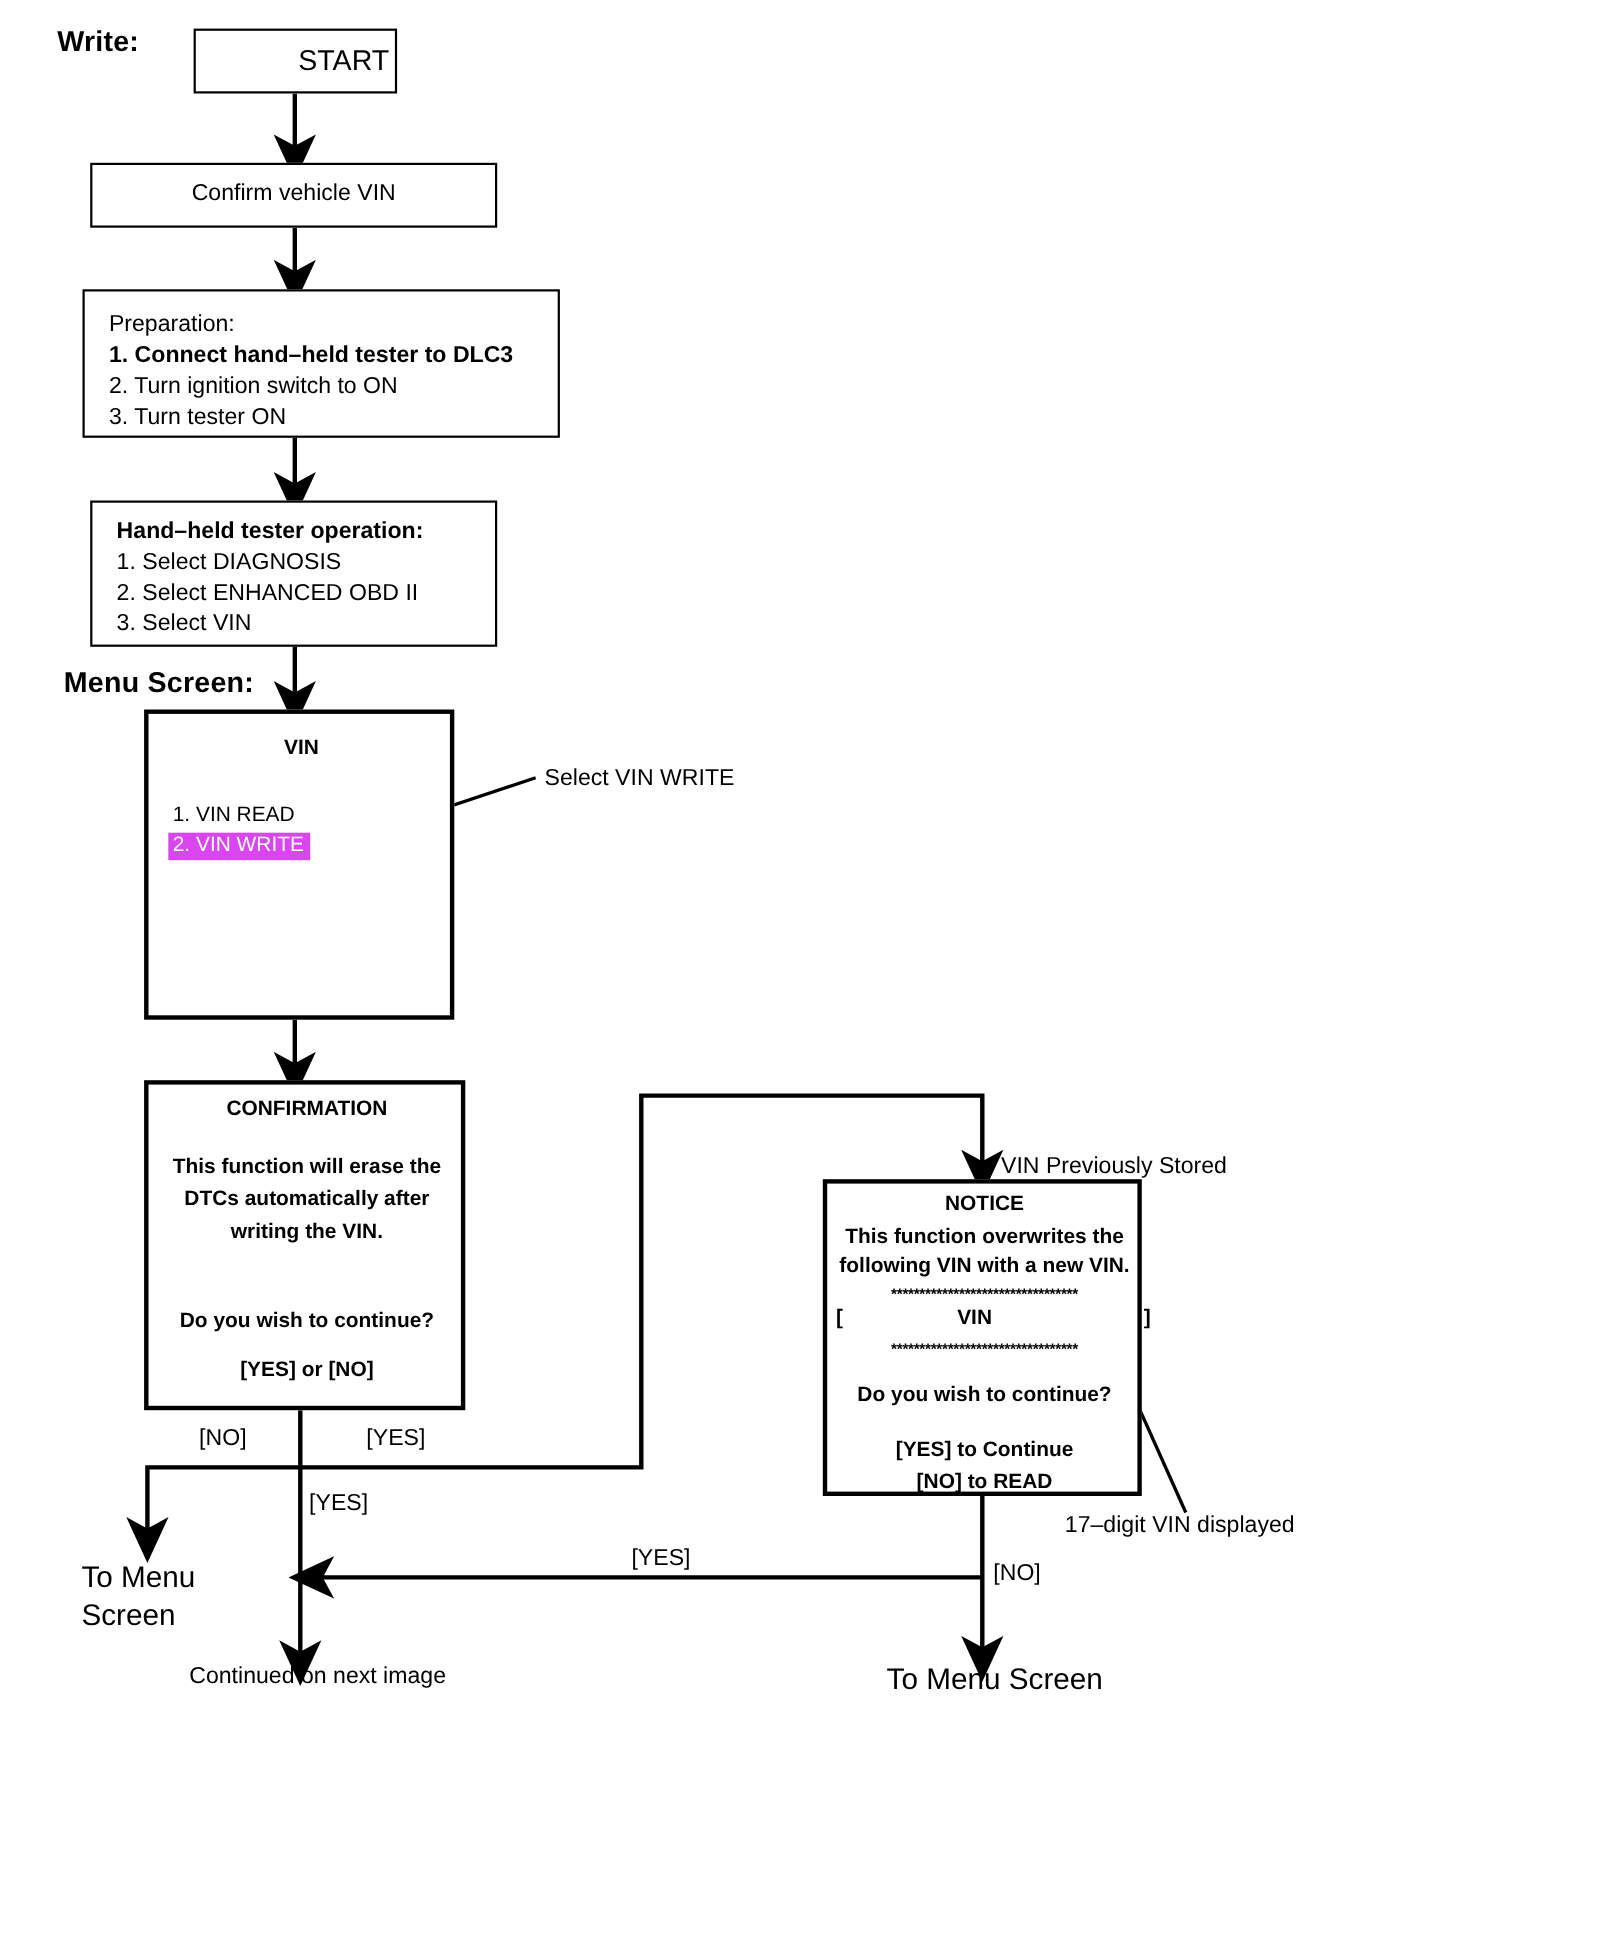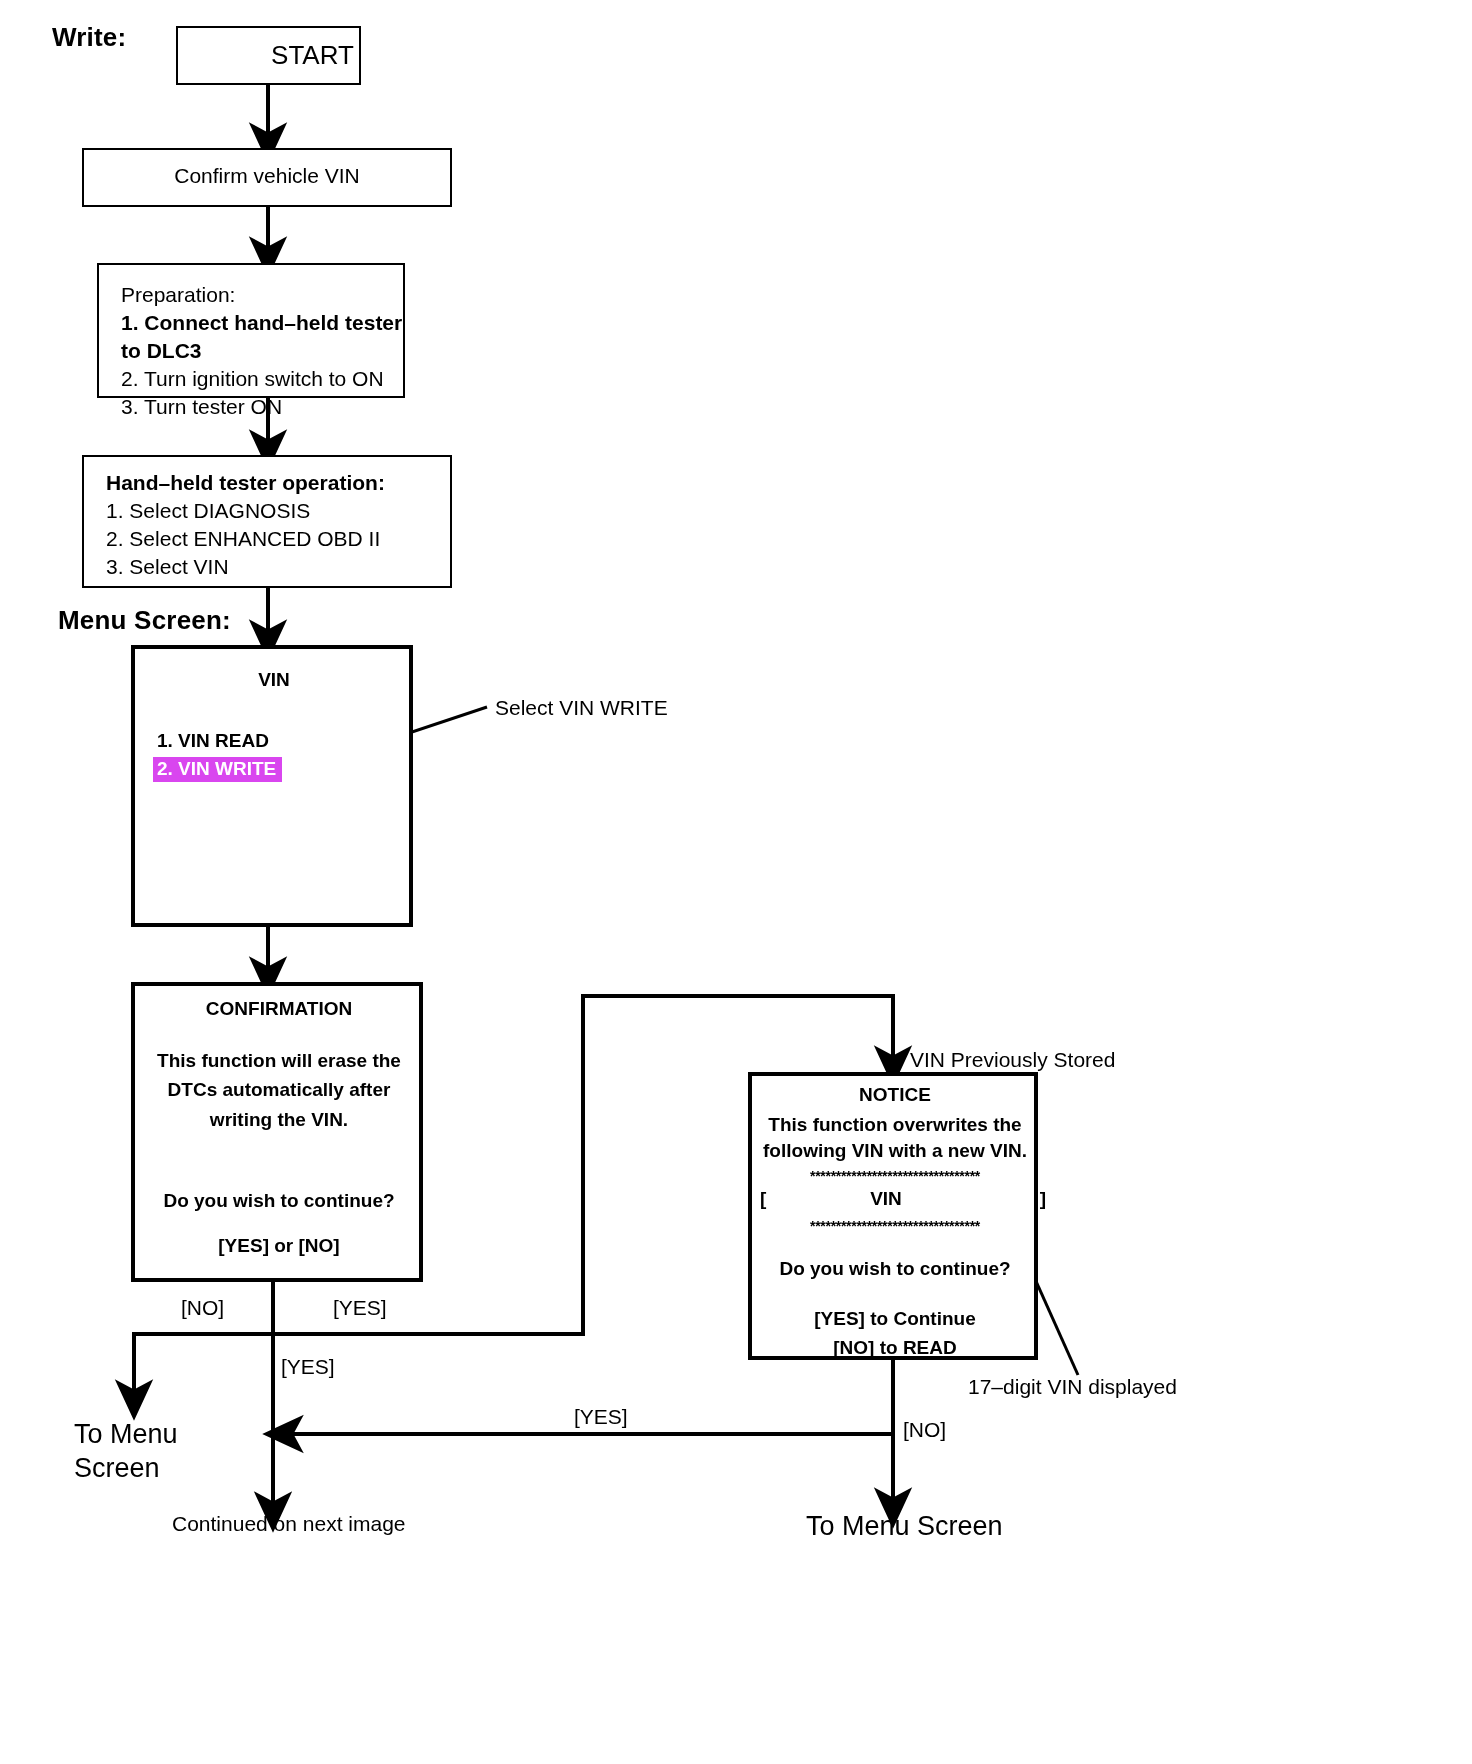--- a/index.html
+++ b/index.html
@@ -54,21 +54,21 @@
     font-weight: bold;
     font-size: 19px;
   }
   .screen-body {
     font-weight: bold;
     font-size: 19px;
     text-align: center;
     line-height: 1.55;
   }
   .menu-item {
-    font-weight: bold;
+    font-weight: normal;
     font-size: 19px;
     display: inline-block;
     padding: 1px 6px 2px 4px;
   }
   .menu-item.sel {
     background: #d946ef;
     color: #fff;
   }
   .anno {
     font-size: 21px;
@@ -148,21 +148,21 @@
   <div class="lbl heading" style="left:58px; top:605px;">Menu Screen:</div>
 
   <div class="node" style="left:176px; top:26px; width:185px; height:59px;">
     <div class="lbl" style="left:0; top:12px; width:181px; text-align:center; font-size:26px;padding-left:44px;">START</div>
   </div>
 
   <div class="node" style="left:82px; top:148px; width:370px; height:59px;">
     <div class="lbl" style="left:0; top:14px; width:366px; text-align:center; font-size:21px;">Confirm vehicle VIN</div>
   </div>
 
-  <div class="node" style="left:97px; top:263px; width:308px; height:135px;">
+  <div class="node" style="left:75px; top:263px; width:434px; height:135px;">
     <div class="boxtext" style="position:absolute; left:22px; top:16px;">
       <div>Preparation:</div>
       <div><b>1. Connect hand–held tester to DLC3</b></div>
       <div>2. Turn ignition switch to ON</div>
       <div>3. Turn tester ON</div>
     </div>
   </div>
 
   <div class="node" style="left:82px; top:455px; width:370px; height:133px;padding-left:16px;">
     <div class="boxtext" style="position:absolute; left:22px; top:12px;">

